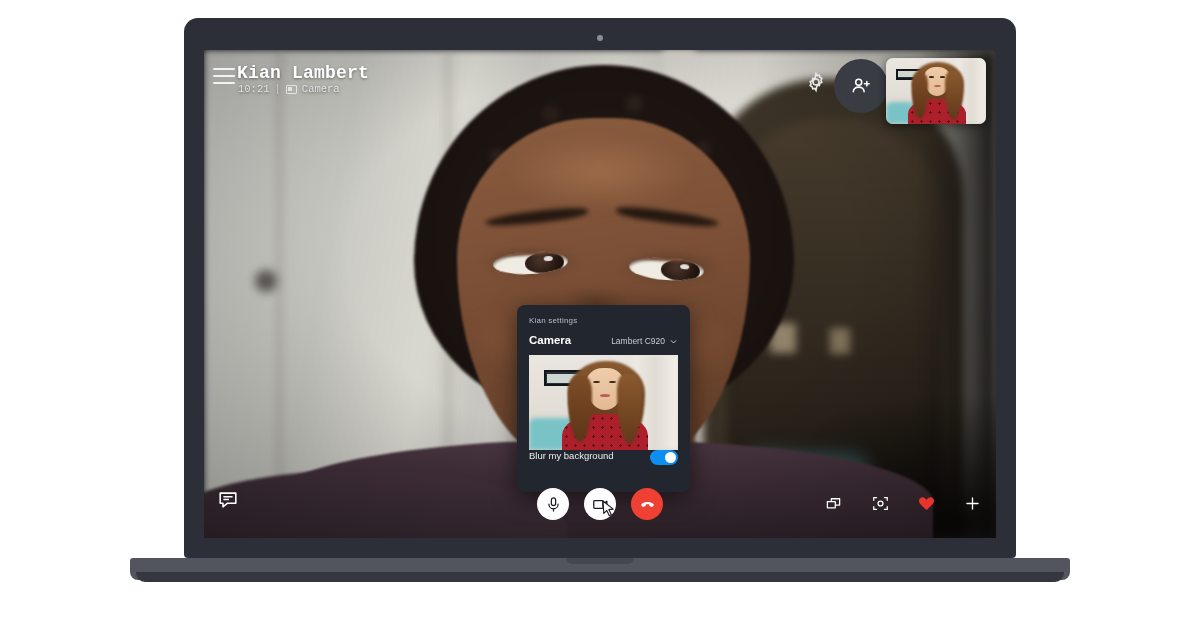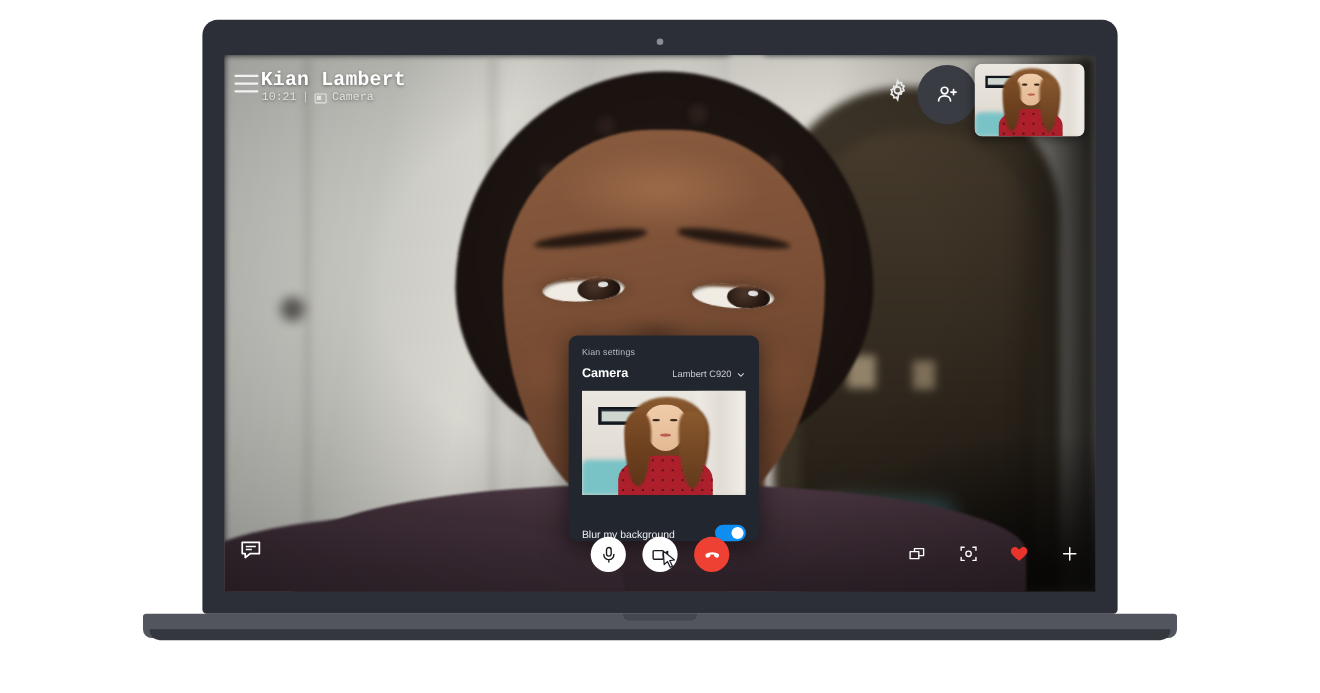--- a/index.html
+++ b/index.html
@@ -198,21 +198,21 @@
   #video-settings {
     position:absolute; left:313px; top:255px; width:173px;
     background:#22262e; border-radius:8px; padding:11px 12px 0 12px;
     box-shadow:0 6px 24px rgba(0,0,0,.55);
   }
   #vs-title { color:#b9bcc4; font-size:8px; letter-spacing:.2px; margin-bottom:9px; }
   #vs-row { display:flex; align-items:baseline; justify-content:space-between; margin-bottom:9px; }
   #vs-camera-label { color:#ffffff; font-size:11.5px; font-weight:bold; }
   #vs-camera-value { color:#c9ccd3; font-size:8.5px; display:flex; align-items:center; gap:4px; cursor:pointer; }
   #vs-preview { width:149px; height:95px; overflow:hidden; background:#000; }
-  #vs-blur-row { display:flex; align-items:flex-end; justify-content:space-between; height:42px; }
+  #vs-blur-row { display:flex; align-items:flex-start; justify-content:space-between; height:42px; }
   #vs-blur-label { color:#eceef2; font-size:9.5px; }
   #vs-toggle { width:28px; height:15px; border-radius:8px; background:#0d8ef0; position:relative; cursor:pointer; }
   #vs-toggle::after { content:""; position:absolute; right:2px; top:2px; width:11px; height:11px; border-radius:50%; background:#fff; }
 
   
   #chat-btn { position:absolute; left:13px; bottom:27px; width:22px; height:22px; cursor:pointer; }
   #center-ctrls { position:absolute; left:50%; bottom:18px; transform:translateX(-50%);
     display:flex; gap:15px; align-items:center; }
   .rbtn { width:32px; height:32px; border-radius:50%; display:flex; align-items:center; justify-content:center; cursor:pointer; }
   .rbtn.white { background:#ffffff; }

